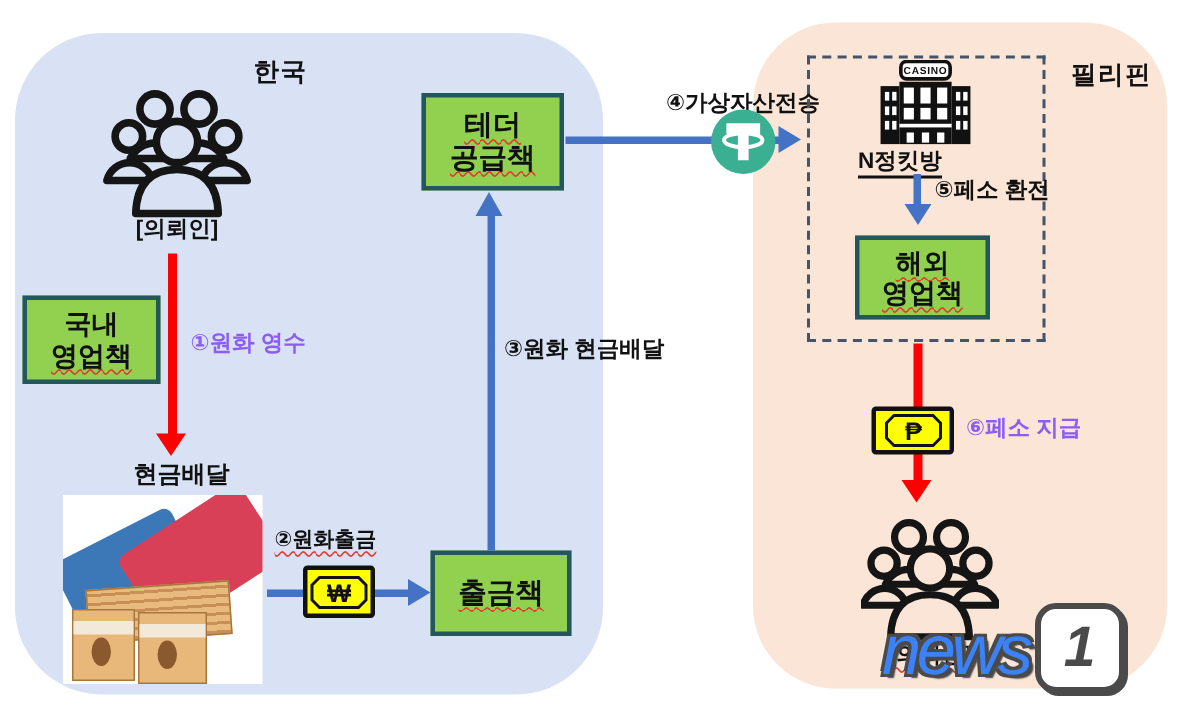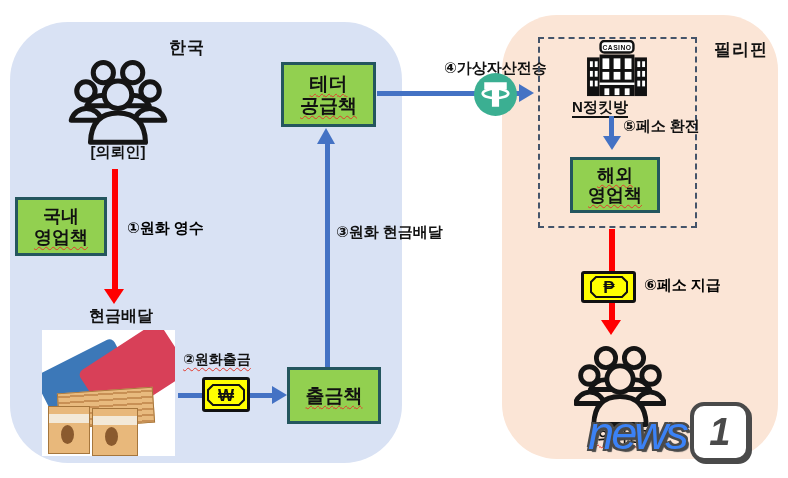--- a/index.html
+++ b/index.html
@@ -29,21 +29,21 @@
   .sq{text-decoration:underline wavy #E23A2E 1px;text-underline-offset:3px;text-decoration-skip-ink:none;}
 
   
   .lbl{font-weight:800;white-space:nowrap;}
   [data-name="clients-kr-label"]{left:70px;top:143px;width:96px;text-align:center;font-size:15px;}
   [data-name="fraud-account-label"]{left:78px;top:306px;width:86px;text-align:center;font-size:16px;}
   [data-name="junket-room-label"]{left:560px;top:98px;width:80px;text-align:center;font-size:15px;}
   [data-name="junket-room-label"] span{border-bottom:2px solid #111;padding-bottom:1px;}
   [data-name="clients-ph-label"]{left:574px;top:427px;width:92px;text-align:center;font-size:15px;z-index:3;}
   .flow-label{font-weight:800;font-size:15px;}
-  .red{color:#000000;}
+  .red{color:#8b5cf6;}
   [data-name="step1-label"]{left:127px;top:219px;}
   [data-name="step2-label"]{left:183px;top:351px;font-size:14px;}
   [data-name="step3-label"]{left:336px;top:223px;}
   [data-name="step4-label"]{left:396px;top:59px;margin-left:48px;}
   [data-name="step5-label"]{left:623px;top:117px;}
   [data-name="step6-label"]{left:644px;top:276px;}
 
   
   .line{position:absolute;}
   .blue{background:#4472C4;}

